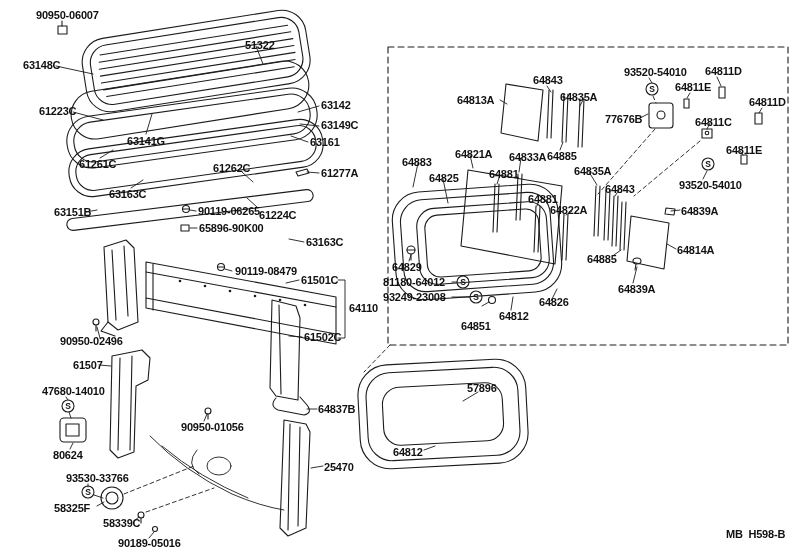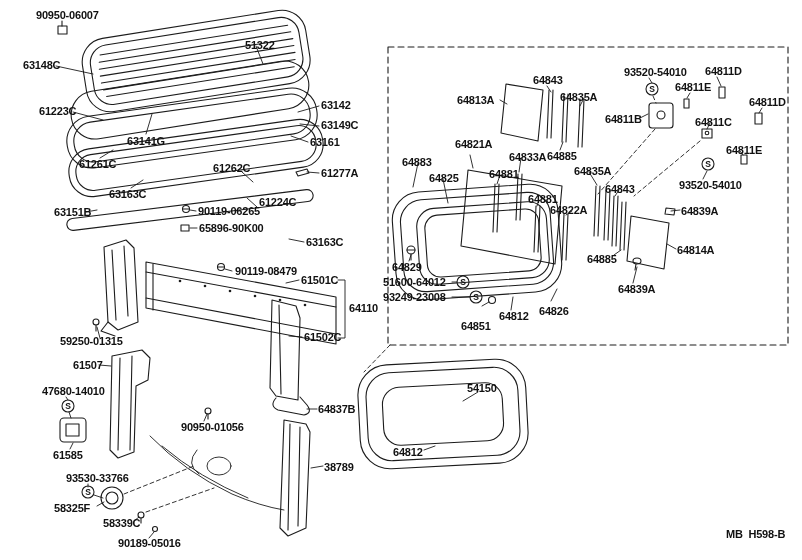--- a/index.html
+++ b/index.html
@@ -315,69 +315,69 @@
     <div class="lbl" style="left:39px;top:106px">61223C</div>
     <div class="lbl" style="left:127px;top:136px">63141G</div>
     <div class="lbl" style="left:321px;top:100px">63142</div>
     <div class="lbl" style="left:321px;top:120px">63149C</div>
     <div class="lbl" style="left:310px;top:137px">63161</div>
     <div class="lbl" style="left:79px;top:159px">61261C</div>
     <div class="lbl" style="left:213px;top:163px">61262C</div>
     <div class="lbl" style="left:321px;top:168px">61277A</div>
     <div class="lbl" style="left:109px;top:189px">63163C</div>
     <div class="lbl" style="left:198px;top:206px">90119-06265</div>
-    <div class="lbl" style="left:259px;top:197px">61224C</div>
+    <div class="lbl" style="left:259px;top:210px">61224C</div>
     <div class="lbl" style="left:54px;top:207px">63151B</div>
     <div class="lbl" style="left:199px;top:223px">65896-90K00</div>
     <div class="lbl" style="left:306px;top:237px">63163C</div>
     <div class="lbl" style="left:235px;top:266px">90119-08479</div>
     <div class="lbl" style="left:301px;top:275px">61501C</div>
     <div class="lbl" style="left:349px;top:303px">64110</div>
     <div class="lbl" style="left:304px;top:332px">61502C</div>
-    <div class="lbl" style="left:60px;top:336px">59250-01315</div>
+    <div class="lbl" style="left:60px;top:336px">90950-02496</div>
     <div class="lbl" style="left:73px;top:360px">61507</div>
     <div class="lbl" style="left:42px;top:386px">47680-14010</div>
-    <div class="lbl" style="left:53px;top:450px">61585</div>
+    <div class="lbl" style="left:53px;top:450px">80624</div>
     <div class="lbl" style="left:181px;top:422px">90950-01056</div>
     <div class="lbl" style="left:318px;top:404px">64837B</div>
     <div class="lbl" style="left:66px;top:473px">93530-33766</div>
     <div class="lbl" style="left:54px;top:503px">58325F</div>
     <div class="lbl" style="left:103px;top:518px">58339C</div>
     <div class="lbl" style="left:118px;top:538px">90189-05016</div>
-    <div class="lbl" style="left:324px;top:462px">38789</div>
+    <div class="lbl" style="left:324px;top:462px">25470</div>
 
     <div class="lbl" style="left:457px;top:95px">64813A</div>
     <div class="lbl" style="left:533px;top:75px">64843</div>
     <div class="lbl" style="left:560px;top:92px">64835A</div>
     <div class="lbl" style="left:624px;top:67px">93520-54010</div>
     <div class="lbl" style="left:705px;top:66px">64811D</div>
     <div class="lbl" style="left:675px;top:82px">64811E</div>
-    <div class="lbl" style="left:605px;top:114px">64811B</div>
+    <div class="lbl" style="left:605px;top:114px">77676B</div>
     <div class="lbl" style="left:695px;top:117px">64811C</div>
     <div class="lbl" style="left:749px;top:97px">64811D</div>
     <div class="lbl" style="left:726px;top:145px">64811E</div>
     <div class="lbl" style="left:679px;top:180px">93520-54010</div>
     <div class="lbl" style="left:402px;top:157px">64883</div>
-    <div class="lbl" style="left:455px;top:139px">64821A</div>
+    <div class="lbl" style="left:455px;top:149px">64821A</div>
     <div class="lbl" style="left:509px;top:152px">64833A</div>
     <div class="lbl" style="left:429px;top:173px">64825</div>
     <div class="lbl" style="left:489px;top:169px">64881</div>
     <div class="lbl" style="left:547px;top:151px">64885</div>
     <div class="lbl" style="left:574px;top:166px">64835A</div>
     <div class="lbl" style="left:605px;top:184px">64843</div>
     <div class="lbl" style="left:528px;top:194px">64881</div>
     <div class="lbl" style="left:550px;top:205px">64822A</div>
     <div class="lbl" style="left:681px;top:206px">64839A</div>
     <div class="lbl" style="left:392px;top:262px">64829</div>
-    <div class="lbl" style="left:383px;top:277px">51600-64012</div>
+    <div class="lbl" style="left:383px;top:277px">81180-64012</div>
     <div class="lbl" style="left:383px;top:292px">93249-23008</div>
     <div class="lbl" style="left:461px;top:321px">64851</div>
     <div class="lbl" style="left:499px;top:311px">64812</div>
-    <div class="lbl" style="left:539px;top:306px">64826</div>
+    <div class="lbl" style="left:539px;top:297px">64826</div>
     <div class="lbl" style="left:587px;top:254px">64885</div>
     <div class="lbl" style="left:677px;top:245px">64814A</div>
     <div class="lbl" style="left:618px;top:284px">64839A</div>
-    <div class="lbl" style="left:467px;top:383px">54150</div>
+    <div class="lbl" style="left:467px;top:383px">57896</div>
     <div class="lbl" style="left:393px;top:447px">64812</div>
   </div>
 
   <div class="lbl" style="left:726px;top:529px">MB  H598-B</div>
 </div>
 
 </body></html>

